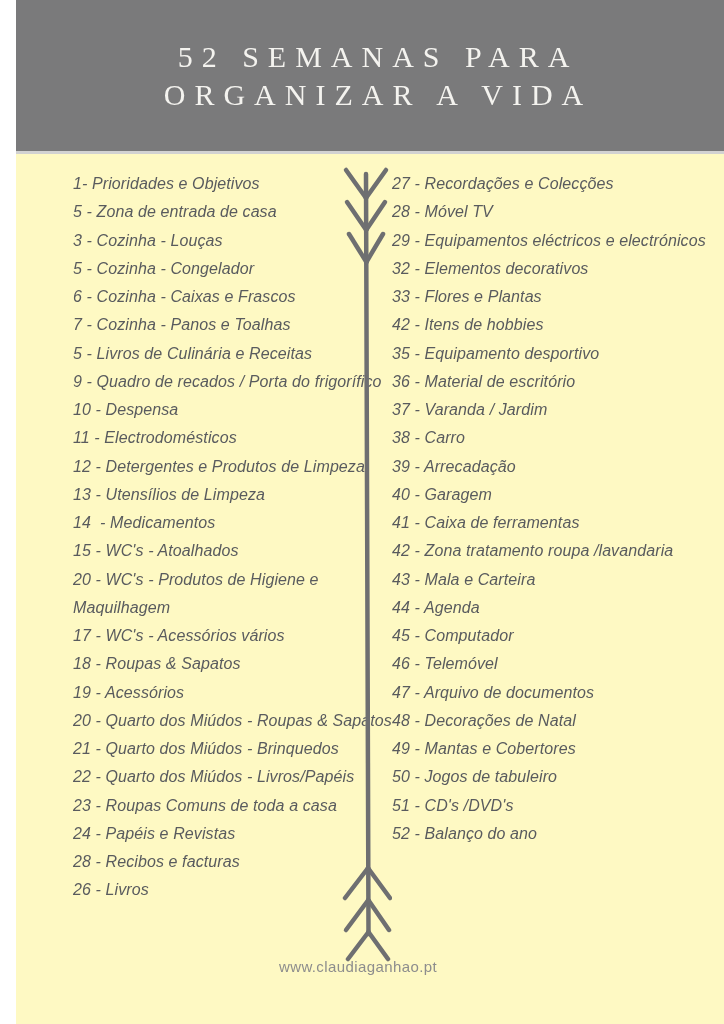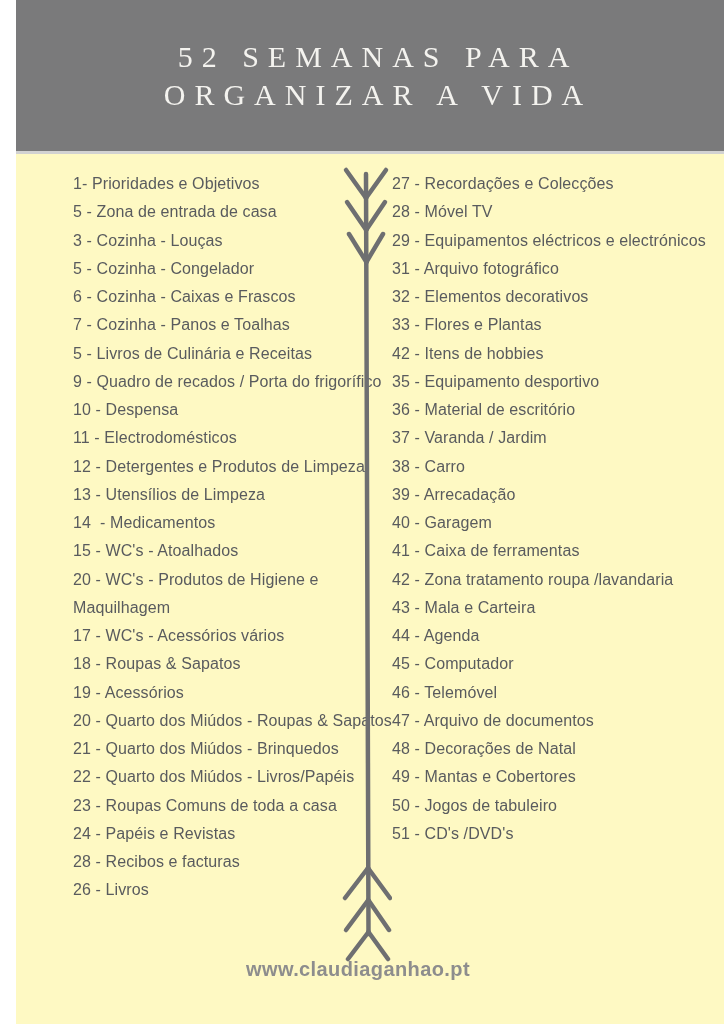--- a/index.html
+++ b/index.html
@@ -45,20 +45,21 @@
     top: 170px;
     font-size: 16px;
     color: #595b5e;
   }
   .col-left  { left: 57px;  width: 300px; }
   .col-right { left: 376px; width: 330px; }
   .col .item {
     white-space: pre;         
     line-height: 28.25px;
     letter-spacing: 0.1px;
+    font-style: italic;
   }
 
   
   .arrow-decoration {
     position: absolute;
     left: 326px;
     top: 166px;
     width: 50px;
     height: 796px;
     pointer-events: none;
@@ -66,22 +67,22 @@
 
   
   .footer {
     position: absolute;
     left: 0;
     top: 958px;
     width: 684px;
     text-align: center;
   }
   .footer .url {
-    font-size: 20px;
-    font-weight: bold;
+    font-size: 15px;
+    font-weight: normal;
     color: #8d8d8d;
     letter-spacing: 0.4px;
   }
 </style>
 </head>
 <body>
 
 <div class="page">
 
   <div class="banner">
@@ -117,41 +118,41 @@
       <div class="item">23 - Roupas Comuns de toda a casa</div>
       <div class="item">24 - Papéis e Revistas</div>
       <div class="item">28 - Recibos e facturas</div>
       <div class="item">26 - Livros</div>
     </div>
 
   <div class="col col-right">
       <div class="item">27 - Recordações e Colecções</div>
       <div class="item">28 - Móvel TV</div>
       <div class="item">29 - Equipamentos eléctricos e electrónicos</div>
-      <div class="item">31 - Arquivo fotográfico</div>
       <div class="item">32 - Elementos decorativos</div>
       <div class="item">33 - Flores e Plantas</div>
       <div class="item">42 - Itens de hobbies</div>
       <div class="item">35 - Equipamento desportivo</div>
       <div class="item">36 - Material de escritório</div>
       <div class="item">37 - Varanda / Jardim</div>
       <div class="item">38 - Carro</div>
       <div class="item">39 - Arrecadação</div>
       <div class="item">40 - Garagem</div>
       <div class="item">41 - Caixa de ferramentas</div>
       <div class="item">42 - Zona tratamento roupa /lavandaria</div>
       <div class="item">43 - Mala e Carteira</div>
       <div class="item">44 - Agenda</div>
       <div class="item">45 - Computador</div>
       <div class="item">46 - Telemóvel</div>
       <div class="item">47 - Arquivo de documentos</div>
       <div class="item">48 - Decorações de Natal</div>
       <div class="item">49 - Mantas e Cobertores</div>
       <div class="item">50 - Jogos de tabuleiro</div>
       <div class="item">51 - CD's /DVD's</div>
+      <div class="item">52 - Balanço do ano</div>
     </div>
 
   <svg class="arrow-decoration" viewBox="0 0 50 796" xmlns="http://www.w3.org/2000/svg">
     <g stroke="#6e6f71" stroke-width="4.5" stroke-linecap="round" fill="none">
 
       <line x1="24" y1="8" x2="26.5" y2="768"></line>
 
       <line x1="4" y1="4" x2="24" y2="32"></line>
       <line x1="44" y1="4" x2="24" y2="32"></line>
       <line x1="5" y1="36" x2="24.2" y2="64"></line>

